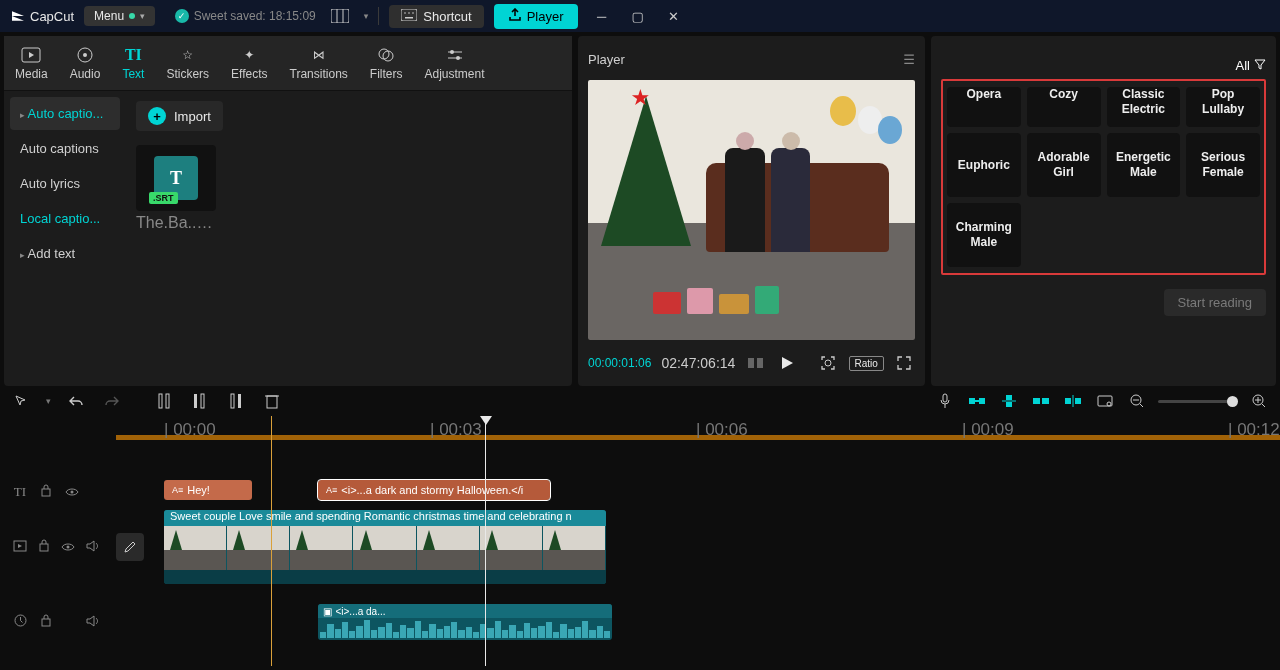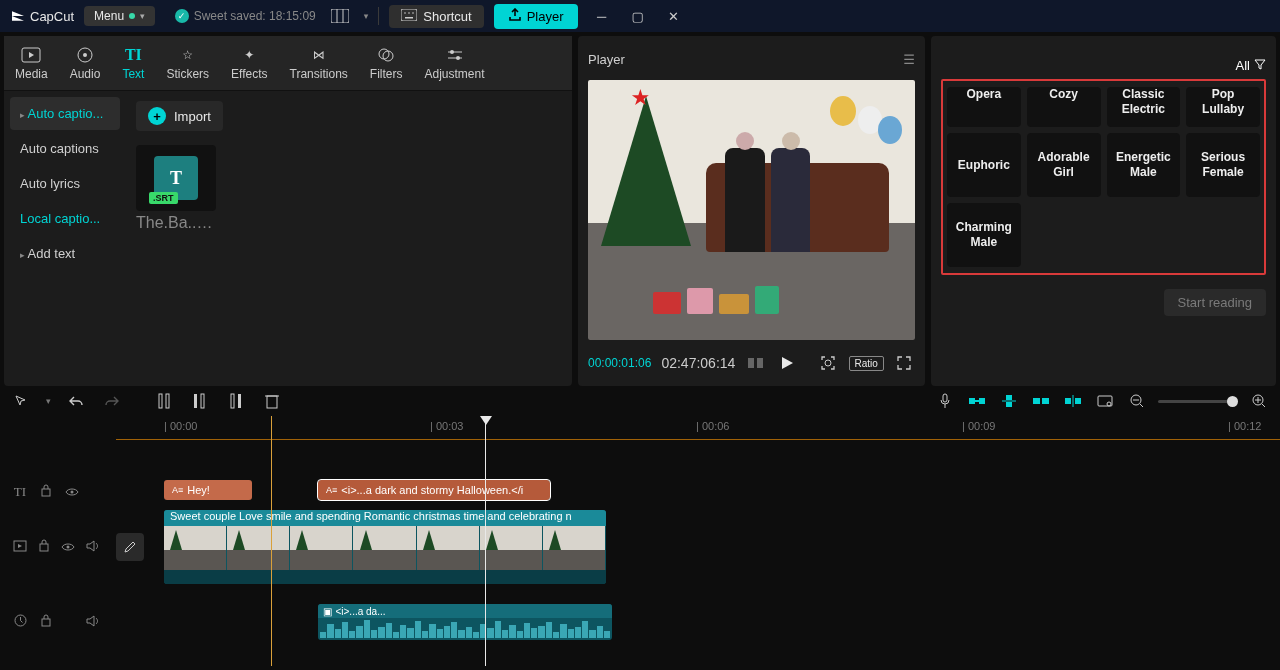--- a/index.html
+++ b/index.html
@@ -84,21 +84,21 @@
 .toolbar { height: 30px; display: flex; align-items: center; padding: 0 10px; gap: 14px; background: #0d0d0d; }
 .tool { width: 22px; height: 22px; display: inline-flex; align-items: center; justify-content: center; cursor: pointer; color: #ccc; }
 .tool.dis { color: #555; }
 .tool-group { display: flex; gap: 14px; margin-left: 16px; }
 .toolbar-right { margin-left: auto; display: flex; align-items: center; gap: 10px; }
 .mag-icon { color: #00d4d4; }
 .zoom-slider { width: 80px; height: 3px; background: #444; border-radius: 2px; position: relative; }
 .zoom-slider::after { content: ""; position: absolute; right: 0; top: -4px; width: 11px; height: 11px; background: #ddd; border-radius: 50%; }
 
 .timeline { height: 250px; background: #0d0d0d; padding: 0 0 0 0; position: relative; }
-.ruler { height: 24px; position: relative; margin-left: 116px; color: #777; font-size: 11px; border-bottom: 1px solid #a16207; }
+.ruler { height: 24px; position: relative; margin-left: 116px; color: #777; font-size: 17px; border-bottom: 5px solid #a16207; }
 .ruler .tick { position: absolute; top: 4px; }
 .playhead { position: absolute; top: 0; bottom: 0; width: 1px; background: #e8e8e8; left: 485px; z-index: 20; }
 .playhead::before { content: ""; position: absolute; top: 0; left: -5px; width: 0; height: 0; border-left: 6px solid transparent; border-right: 6px solid transparent; border-top: 9px solid #e8e8e8; }
 .cursorline { position: absolute; top: 0; bottom: 0; width: 1px; background: #d9a03a; left: 271px; z-index: 19; }
 .tracks { position: relative; }
 .track-row { display: flex; align-items: center; height: 32px; position: relative; }
 .track-row.h-video { height: 78px; }
 .track-row.h-audio { height: 44px; }
 .track-gutter { width: 116px; display: flex; align-items: center; gap: 10px; padding-left: 12px; color: #888; }
 .gutter-icon { width: 16px; text-align: center; cursor: pointer; }

